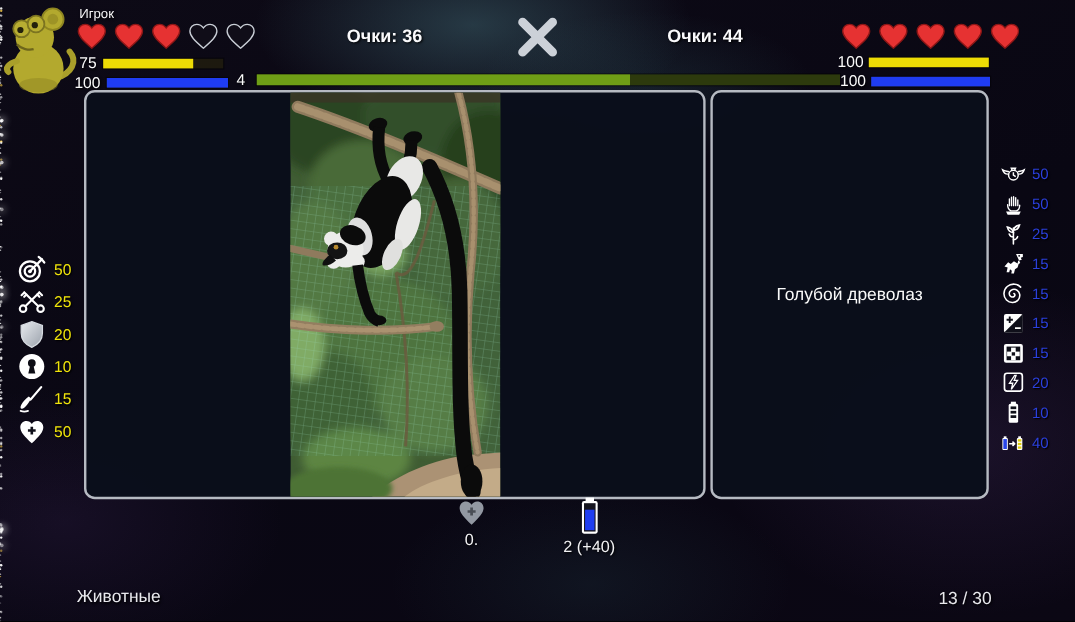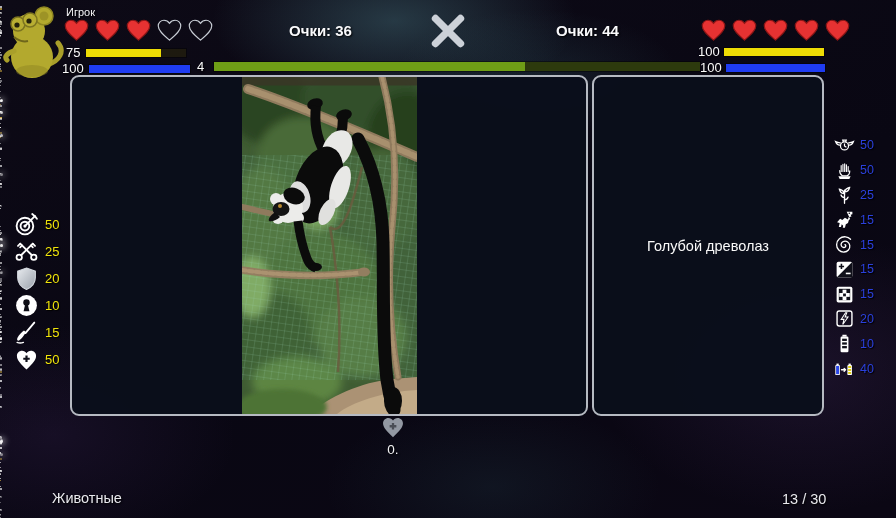--- a/index.html
+++ b/index.html
@@ -599,22 +599,31 @@
         <path d="M56 144 C58 160 61 172 66 184 C68 188 71 190 74 191" stroke="#0b0b0b" stroke-width="9" fill="none"></path>
         <ellipse cx="74" cy="190" rx="6" ry="4" fill="#0b0b0b"></ellipse>
       </g>
     </svg>
   </div>
 
   <div id="answers">
       <div class="answer-btn">Голубой древолаз</div>
     </div>
 
-  <div class="ui footer-text tsh" style="left:52px;top:490px">Животные</div>
+  <div class="ui footer-text tsh" style="left:64px;top:490px">Животные</div>
   <div class="ui footer-text tsh" style="left:782px;top:491px">13 / 30</div>
 <div class="bottom-item" style="left: 363px;">
       <span class="bi-icon"><svg viewBox="0 0 24 24" width="28" height="26">
           <path d="M12 21.5 C6.2 16 2.8 12.4 2.8 8.6 C2.8 5.7 5 3.6 7.7 3.6 C9.5 3.6 11.2 4.6 12 6.1 C12.8 4.6 14.5 3.6 16.3 3.6 C19 3.6 21.2 5.7 21.2 8.6 C21.2 12.4 17.8 16 12 21.5 Z" fill="#9298a2"></path>
           <path d="M12 8.2 V14.4 M8.9 11.3 H15.1" stroke="#4a4e56" stroke-width="2.1"></path>
         </svg></span>
       <span class="bi-label">0.</span>
     </div>
+    <div class="bottom-item" style="left: 461px;">
+      <span class="bi-icon"><svg viewBox="0 0 24 36" width="21" height="32">
+          <rect x="8" y="0.5" width="8" height="3.5" fill="#fff"></rect>
+          <rect x="4.5" y="3.8" width="15" height="31" rx="2" fill="#fff"></rect>
+          <rect x="6.5" y="5.8" width="11" height="27" fill="#15151f"></rect>
+          <rect x="7.5" y="12" width="9" height="19.5" fill="#1f3df0"></rect>
+        </svg></span>
+      <span class="bi-label">2 (+40)</span>
+    </div>
   </div>
 
 </body></html>

